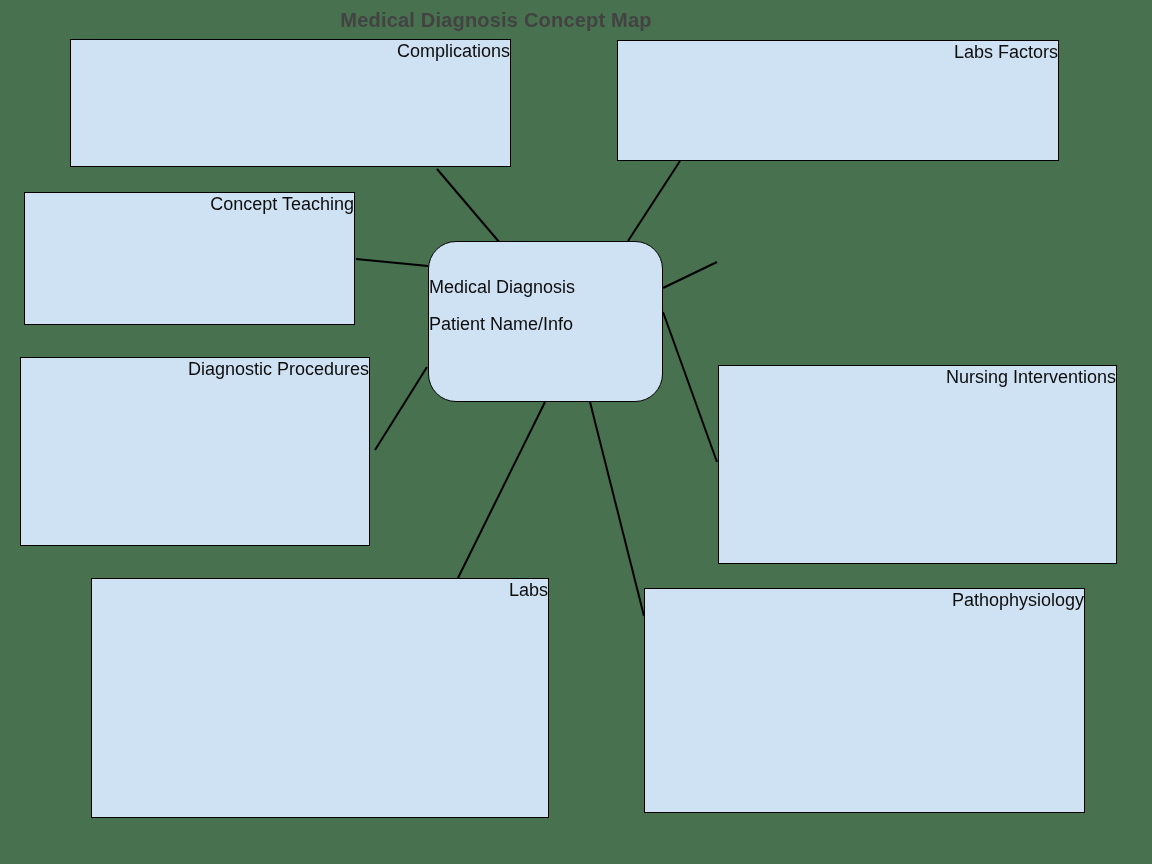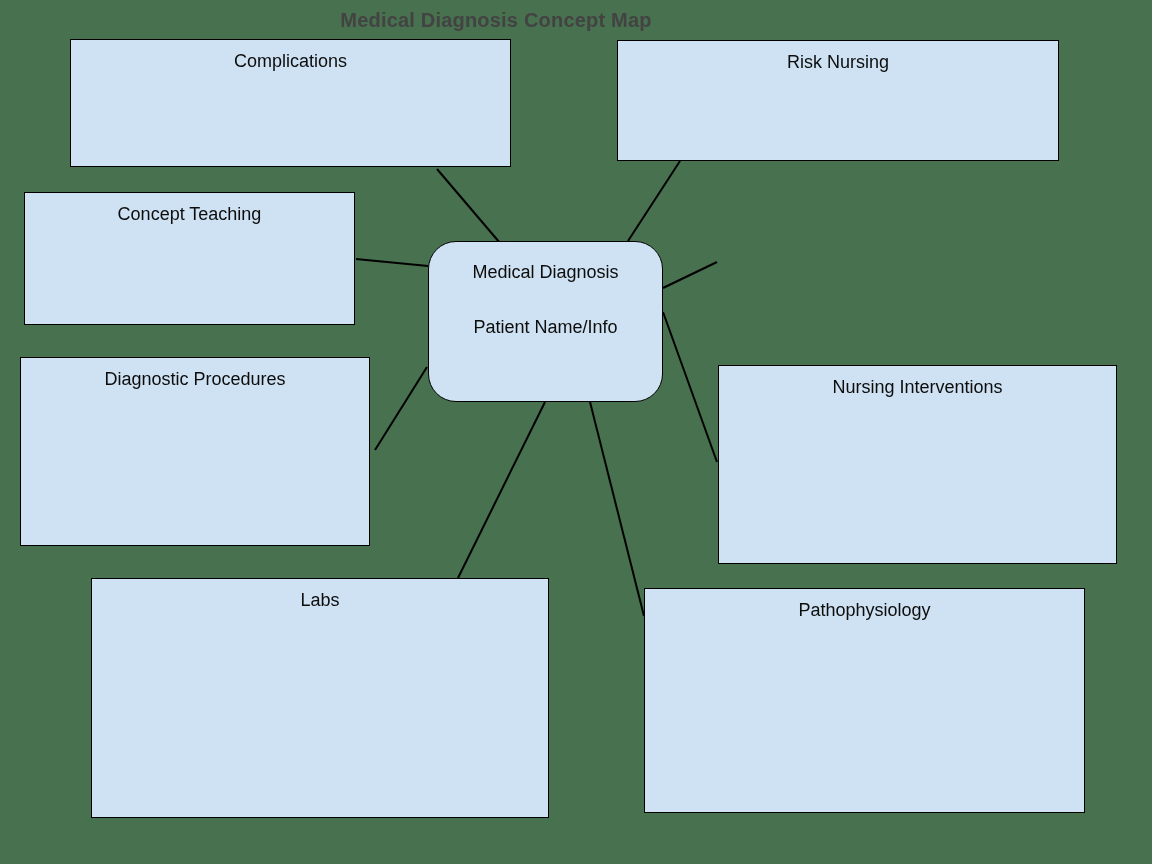--- a/index.html
+++ b/index.html
@@ -39,48 +39,47 @@
     pointer-events: none;
   }
   svg.connectors line {
     stroke: var(--connector);
     stroke-width: 2;
   }
   .concept-box {
     position: absolute;
     background: var(--box-fill);
     border: 1.5px solid var(--box-border);
-    text-align: center;
-    padding-top: 10px;
+    text-align: right;
   }
   .box-label {
     display: inline-block;
     font-size: 18px;
     color: var(--label-color);
     line-height: 22px;
   }
   .center-node {
     position: absolute;
     left: 428px; top: 241px;
     width: 235px; height: 161px;
     background: var(--box-fill);
     border: 1.5px solid var(--box-border);
     border-radius: 28px;
-    text-align: center;
-    padding-top: 19px;
+    text-align: left;
+    padding-top: 34px;
   }
   .center-node .node-line1 {
     display: block;
     font-size: 18px;
     color: var(--label-color);
     line-height: 22px;
   }
   .center-node .node-line2 {
     display: block;
-    margin-top: 33px;
+    margin-top: 15px;
     font-size: 18px;
     color: var(--label-color);
     line-height: 22px;
   }
   
   .box-complications          { left: 70px;  top: 39px;  width: 441px; height: 128px; }
   .box-risk-factors           { left: 617px; top: 40px;  width: 442px; height: 121px; }
   .box-patient-teaching       { left: 24px;  top: 192px; width: 331px; height: 133px; }
   .box-signs-symptoms         { left: 715px; top: 190px; width: 389px; height: 143px; }
   .box-diagnostic-procedures  { left: 20px;  top: 357px; width: 350px; height: 189px; }
@@ -104,21 +103,21 @@
     <line x1="663" y1="312" x2="717" y2="462"></line>
     <line x1="545" y1="402" x2="458" y2="578"></line>
     <line x1="590" y1="402" x2="644" y2="616"></line>
   </svg>
 
   <div class="concept-box box-complications">
     <span class="box-label">Complications</span>
   </div>
 
   <div class="concept-box box-risk-factors">
-    <span class="box-label">Risk Nursing</span>
+    <span class="box-label">Labs Factors</span>
   </div>
 
   <div class="concept-box box-patient-teaching">
     <span class="box-label">Concept Teaching</span>
   </div>
 
 
   <div class="concept-box box-diagnostic-procedures">
     <span class="box-label">Diagnostic Procedures</span>
   </div>

